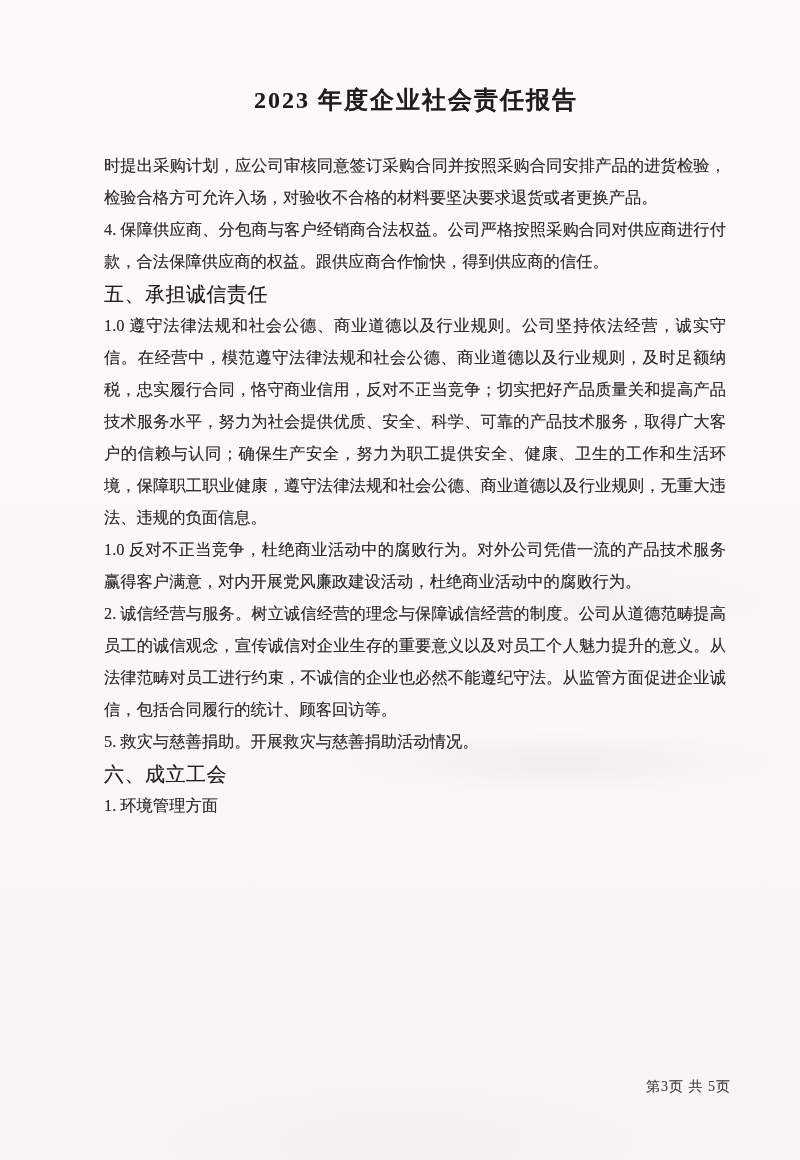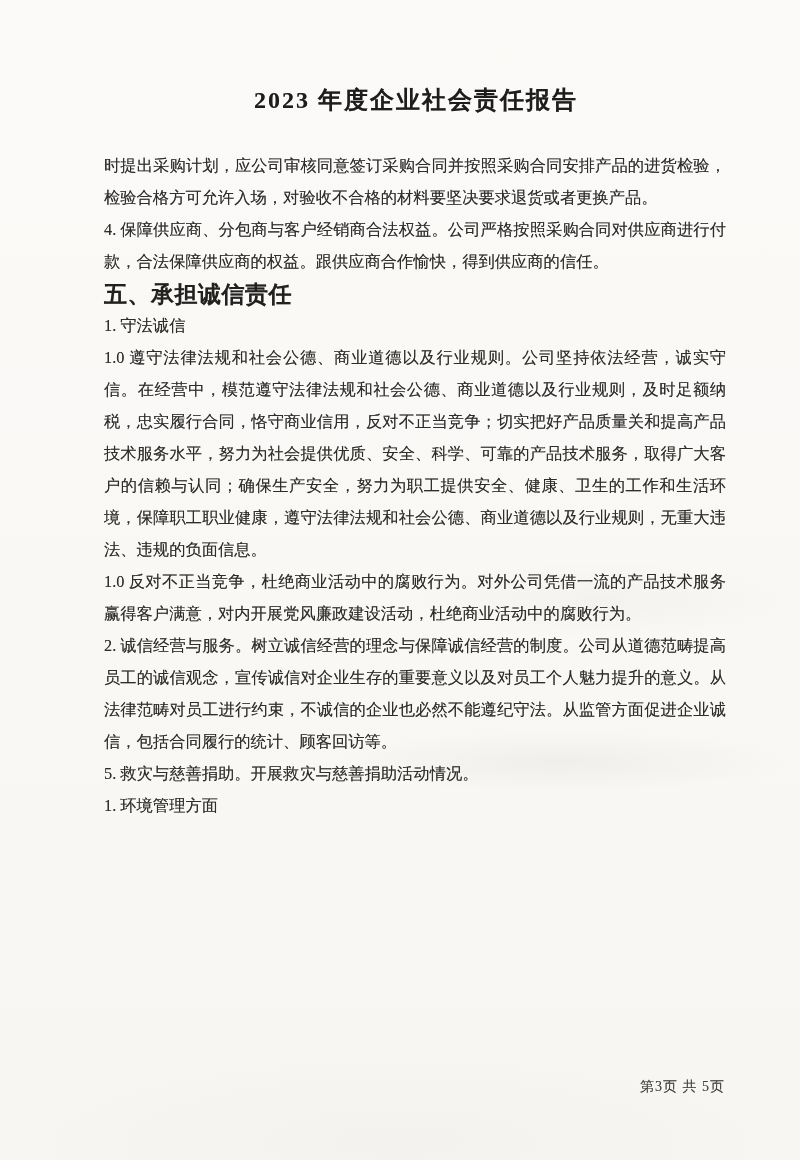--- a/index.html
+++ b/index.html
@@ -44,50 +44,50 @@
     color: #2e2d2b;
     text-align: justify;
     text-shadow: 0 0 0.5px rgba(40,40,40,0.5);
     margin-left: 12px;
   }
   .doc-body p {
     margin: 0;
   }
   .doc-body p.heading {
     font-family: "Liberation Sans", "DejaVu Sans", sans-serif;
-    font-weight: 700;
-    font-size: 23px;
+    font-weight: 400;
+    font-size: 20px;
     color: #222120;
     letter-spacing: 0.5px;
   }
   .doc-body p.indent {
     text-indent: 2.1em;
   }
   .page-footer {
     position: absolute;
     top: 1078px;
-    right: 107px;
+    right: 101px;
     font-size: 14px;
     letter-spacing: 1px;
     color: #45443f;
     text-shadow: 0 0 0.5px rgba(60,60,55,0.5);
   }
 </style>
 </head>
 <body>
 
 <div class="page">
   <h1 class="doc-title">2023 年度企业社会责任报告</h1>
 
   <main class="doc-body">
       <p class="para">时提出采购计划，应公司审核同意签订采购合同并按照采购合同安排产品的进货检验，检验合格方可允许入场，对验收不合格的材料要坚决要求退货或者更换产品。</p>
       <p class="para">4. 保障供应商、分包商与客户经销商合法权益。公司严格按照采购合同对供应商进行付款，合法保障供应商的权益。跟供应商合作愉快，得到供应商的信任。</p>
       <p class="heading">五、承担诚信责任</p>
-      <p class="para">1. 守法诚信</p>
       <p class="para">1.0 遵守法律法规和社会公德、商业道德以及行业规则。公司坚持依法经营，诚实守信。在经营中，模范遵守法律法规和社会公德、商业道德以及行业规则，及时足额纳税，忠实履行合同，恪守商业信用，反对不正当竞争；切实把好产品质量关和提高产品技术服务水平，努力为社会提供优质、安全、科学、可靠的产品技术服务，取得广大客户的信赖与认同；确保生产安全，努力为职工提供安全、健康、卫生的工作和生活环境，保障职工职业健康，遵守法律法规和社会公德、商业道德以及行业规则，无重大违法、违规的负面信息。</p>
       <p class="para">1.0 反对不正当竞争，杜绝商业活动中的腐败行为。对外公司凭借一流的产品技术服务赢得客户满意，对内开展党风廉政建设活动，杜绝商业活动中的腐败行为。</p>
       <p class="para">2. 诚信经营与服务。树立诚信经营的理念与保障诚信经营的制度。公司从道德范畴提高员工的诚信观念，宣传诚信对企业生存的重要意义以及对员工个人魅力提升的意义。从法律范畴对员工进行约束，不诚信的企业也必然不能遵纪守法。从监管方面促进企业诚信，包括合同履行的统计、顾客回访等。</p>
       <p class="para">5. 救灾与慈善捐助。开展救灾与慈善捐助活动情况。</p>
+      <p class="heading">六、成立工会</p>
       <p class="para">1. 环境管理方面</p>
     </main>
 
   <div class="page-footer">第3页 共 5页</div>
 </div>
 
 </body></html>

